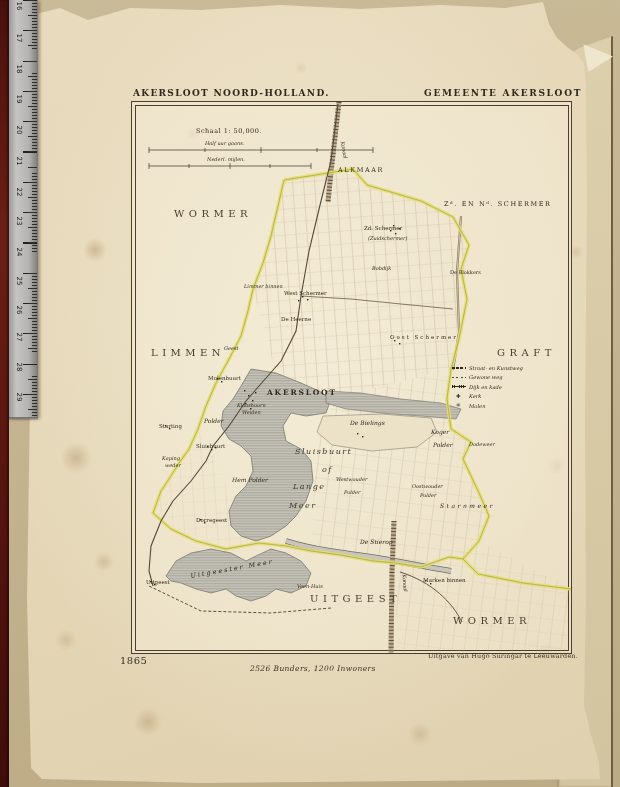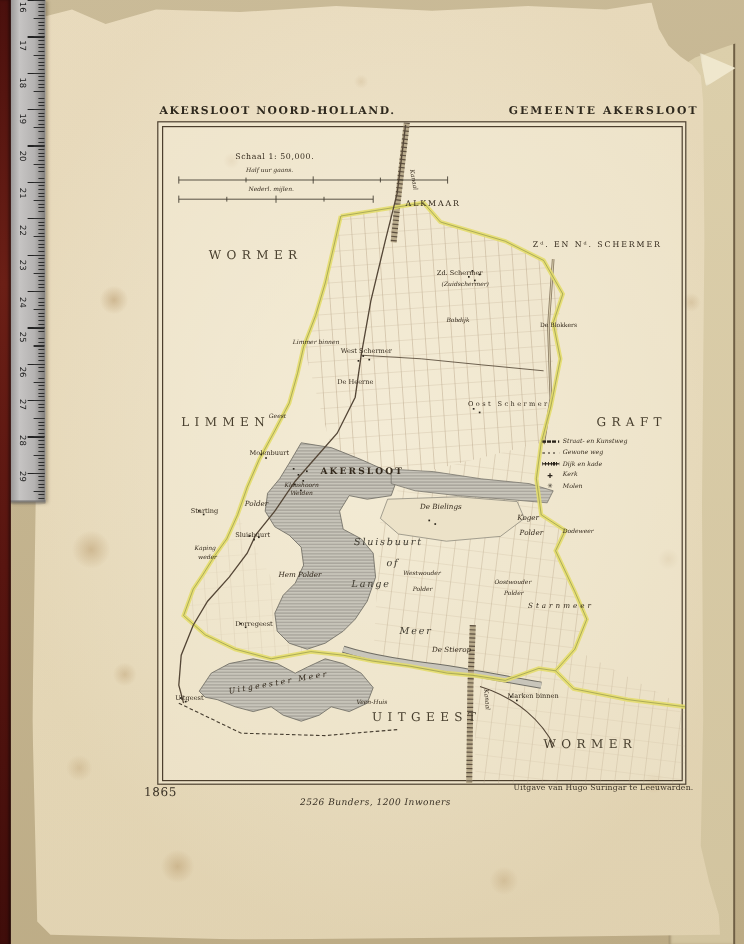--- a/index.html
+++ b/index.html
@@ -216,21 +216,21 @@
           <span class="l vil" style="left: 64px; top: 345px;">Sluisbuurt</span>
           <span class="l tinyit" style="left: 30px; top: 356px;">Kaping</span>
           <span class="l tinyit" style="left: 33px; top: 363px;">weder</span>
           <span class="l it" style="left: 218px; top: 321px;">De Bielings</span>
           <span class="l it" style="left: 299px; top: 330px;">Koger</span>
           <span class="l it" style="left: 301px; top: 343px;">Polder</span>
           <span class="l tinyit" style="left: 337px; top: 342px;">Dodeweer</span>
           <span class="l meer" style="left: 163px; top: 350px;">Sluisbuurt</span>
           <span class="l meer" style="left: 170px; top: 368px; margin-left: 20px;">of</span>
           <span class="l meer" style="left: 161px; top: 385px;">Lange</span>
-          <span class="l meer" style="left: 157px; top: 424px; margin-left: 44px;">Meer</span>
+          <span class="l meer" style="left: 157px; top: 404px;">Meer</span>
           <span class="l it" style="left: 100px; top: 378px;">Hem Polder</span>
           <span class="l tinyit" style="left: 204px; top: 377px;">Westwouder</span>
           <span class="l tinyit" style="left: 212px; top: 390px;">Polder</span>
           <span class="l tinyit" style="left: 280px; top: 384px;">Oostwouder</span>
           <span class="l tinyit" style="left: 288px; top: 393px;">Polder</span>
           <span class="l it sp2" style="left: 308px; top: 404px;">Starnmeer</span>
           <span class="l vil" style="left: 64px; top: 419px;">Dorregeest</span>
           <span class="l it" style="left: 228px; top: 440px;">De Stierop</span>
           <span class="l meer2" style="left: 58px; top: 467px; transform: translateY(-50%) rotate(-10deg);">Uitgeester Meer</span>
           <span class="l vil" style="left: 14px; top: 481px;">Uitgeest</span>

